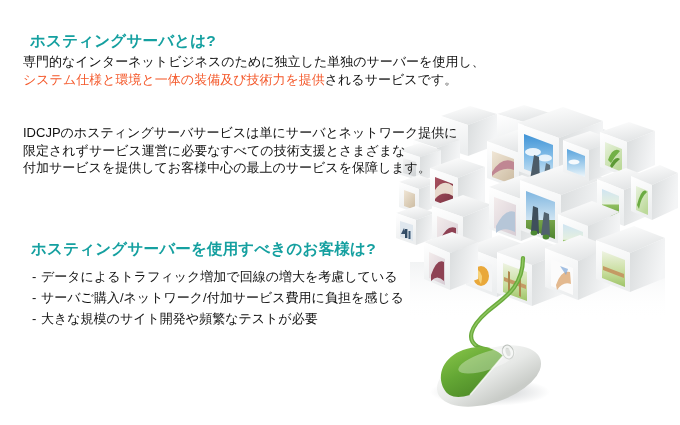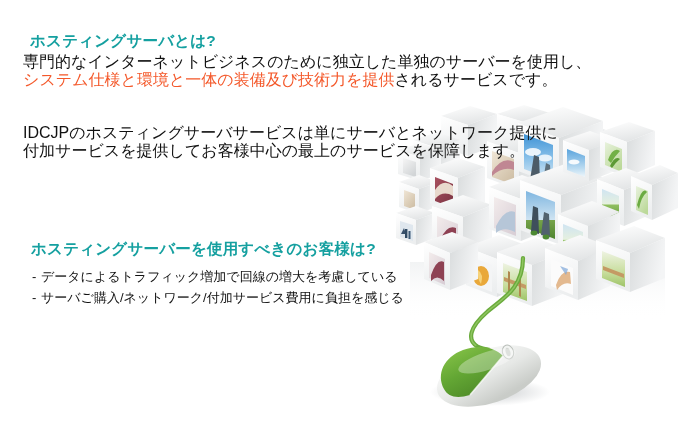--- a/index.html
+++ b/index.html
@@ -40,21 +40,21 @@
     font-weight: bold;
     color: #15a0a0;
     letter-spacing: 0.2px;
     white-space: nowrap;
   }
   #heading-1 { left: 30px; top: 18px; }
   #heading-2 { left: 31px; top: 226px; }
 
   .para {
     position: absolute;
-    font-size: 16px;
+    font-size: 13px;
     line-height: 17.5px;
     color: #111111;
     white-space: nowrap;
   }
   #para-1 { left: 23px; top: 53px; }
   #para-2 { left: 23px; top: 124px; }
 
   .para .line { display: block; }
   .hl { color: #f4582a; }
 
@@ -386,24 +386,26 @@
 
     <h2 class="heading" id="heading-1">ホスティングサーバとは?</h2>
 
     <div class="para" id="para-1">
       <span class="line">専門的なインターネットビジネスのために独立した単独のサーバーを使用し、</span>
       <span class="line"><span class="hl">システム仕様と環境と一体の装備及び技術力を提供</span><span>されるサービスです。</span></span>
     </div>
 
     <div class="para" id="para-2">
       <span class="line">IDCJPのホスティングサーバサービスは単にサーバとネットワーク提供に</span>
+      <span class="line">限定されずサービス運営に必要なすべての技術支援とさまざまな</span>
       <span class="line">付加サービスを提供してお客様中心の最上のサービスを保障します。</span>
     </div>
 
     <h2 class="heading" id="heading-2">ホスティングサーバーを使用すべきのお客様は?</h2>
 
     <ul class="bullets" id="bullet-list" style="list-style: none; margin: 0px; padding: 0px;">
         <li class="bullet"><span class="dash">-</span><span>データによるトラフィック増加で回線の増大を考慮している</span></li>
         <li class="bullet"><span class="dash">-</span><span>サーバご購入/ネットワーク/付加サービス費用に負担を感じる</span></li>
+        <li class="bullet"><span class="dash">-</span><span>大きな規模のサイト開発や頻繁なテストが必要</span></li>
       </ul>
 
   </div>
 </div>
 
 </body></html>

